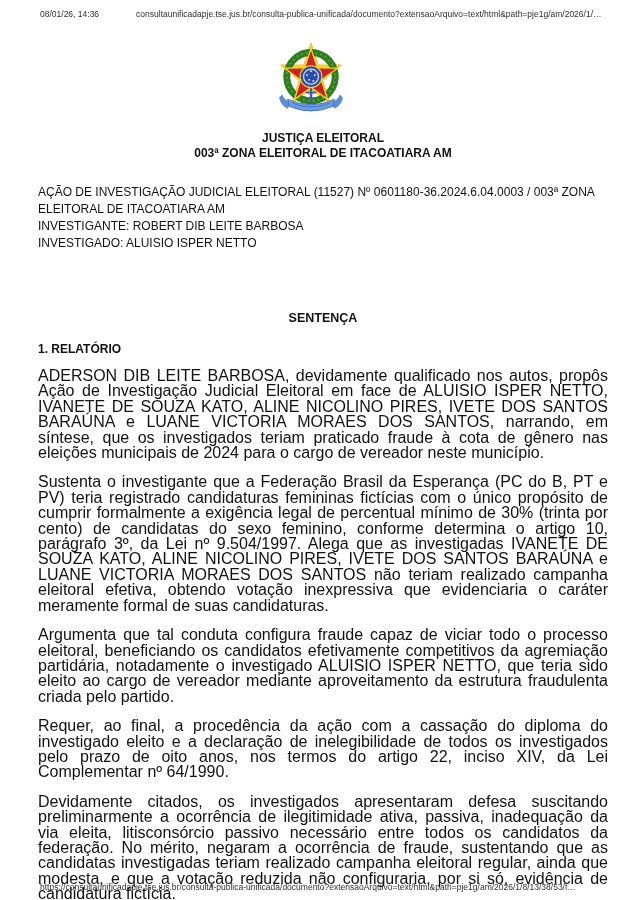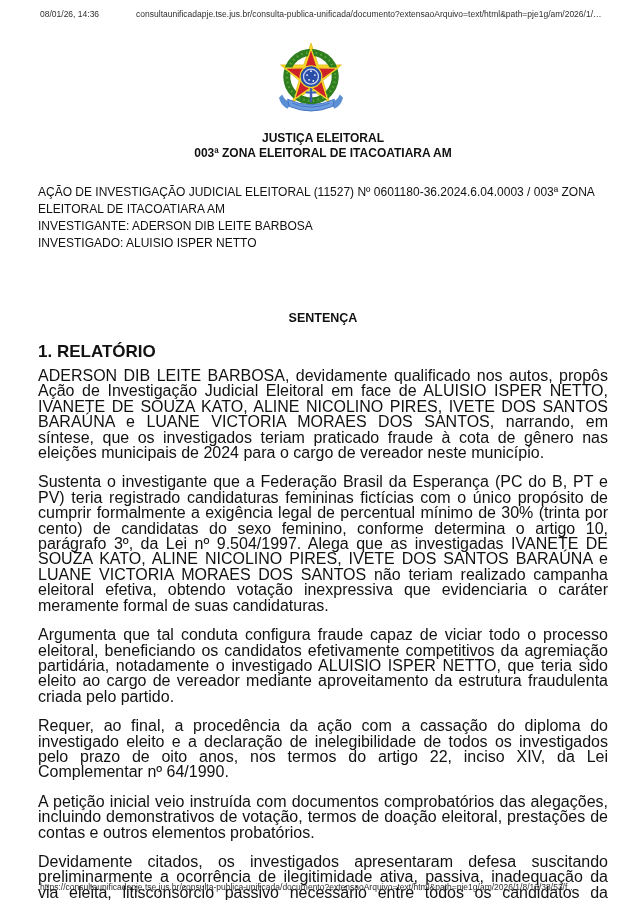--- a/index.html
+++ b/index.html
@@ -26,21 +26,21 @@
   .case-info{
     position:absolute;top:184px;left:38px;width:570px;
     font-weight:normal;font-size:12px;line-height:17px;text-align:left;
   }
   .doc-title{
     position:absolute;top:311px;left:38px;width:570px;
     text-align:center;font-weight:bold;font-size:12.5px;
   }
   .section-heading{
     position:absolute;top:342px;left:38px;width:570px;
-    font-weight:bold;font-size:17px;
+    font-weight:bold;font-size:12px;
   }
   .body-text{
     position:absolute;top:368px;left:38px;width:570px;
     font-size:16px;line-height:15.4px;text-align:justify;
   }
   .body-text p{margin:0 0 14px 0;}
   .print-footer{
     position:absolute;left:40px;right:14px;top:882px;
     font-size:8.5px;color:#2e2e2e;display:flex;justify-content:space-between;
     white-space:nowrap;
@@ -88,33 +88,32 @@
   </span>
 </div>
 
 <div class="court-title">
   <div>JUSTIÇA ELEITORAL</div>
   <div>003ª ZONA ELEITORAL DE ITACOATIARA AM</div>
 </div>
 
 <div class="case-info">
   <div>AÇÃO DE INVESTIGAÇÃO JUDICIAL ELEITORAL (11527) Nº 0601180-36.2024.6.04.0003 / 003ª ZONA ELEITORAL DE ITACOATIARA AM</div>
-  <div>INVESTIGANTE: ADERSON DIB LEITE BARBOSA</div>
+  <div>INVESTIGANTE: ROBERT DIB LEITE BARBOSA</div>
   <div>INVESTIGADO: ALUISIO ISPER NETTO</div>
 </div>
 
 <div class="doc-title">SENTENÇA</div>
 
 <div class="section-heading">1. RELATÓRIO</div>
 
 <div class="body-text">
   <p>ADERSON DIB LEITE BARBOSA, devidamente qualificado nos autos, propôs Ação de Investigação Judicial Eleitoral em face de ALUISIO ISPER NETTO, IVANETE DE SOUZA KATO, ALINE NICOLINO PIRES, IVETE DOS SANTOS BARAÚNA e LUANE VICTORIA MORAES DOS SANTOS, narrando, em síntese, que os investigados teriam praticado fraude à cota de gênero nas eleições municipais de 2024 para o cargo de vereador neste município.</p>
   <p>Sustenta o investigante que a Federação Brasil da Esperança (PC do B, PT e PV) teria registrado candidaturas femininas fictícias com o único propósito de cumprir formalmente a exigência legal de percentual mínimo de 30% (trinta por cento) de candidatas do sexo feminino, conforme determina o artigo 10, parágrafo 3º, da Lei nº 9.504/1997. Alega que as investigadas IVANETE DE SOUZA KATO, ALINE NICOLINO PIRES, IVETE DOS SANTOS BARAÚNA e LUANE VICTORIA MORAES DOS SANTOS não teriam realizado campanha eleitoral efetiva, obtendo votação inexpressiva que evidenciaria o caráter meramente formal de suas candidaturas.</p>
   <p>Argumenta que tal conduta configura fraude capaz de viciar todo o processo eleitoral, beneficiando os candidatos efetivamente competitivos da agremiação partidária, notadamente o investigado ALUISIO ISPER NETTO, que teria sido eleito ao cargo de vereador mediante aproveitamento da estrutura fraudulenta criada pelo partido.</p>
   <p>Requer, ao final, a procedência da ação com a cassação do diploma do investigado eleito e a declaração de inelegibilidade de todos os investigados pelo prazo de oito anos, nos termos do artigo 22, inciso XIV, da Lei Complementar nº 64/1990.</p>
-  <p>A petição inicial veio instruída com documentos comprobatórios das alegações, incluindo demonstrativos de votação, termos de doação eleitoral, prestações de contas e outros elementos probatórios.</p>
   <p>Devidamente citados, os investigados apresentaram defesa suscitando preliminarmente a ocorrência de ilegitimidade ativa, passiva, inadequação da via eleita, litisconsórcio passivo necessário entre todos os candidatos da federação. No mérito, negaram a ocorrência de fraude, sustentando que as candidatas investigadas teriam realizado campanha eleitoral regular, ainda que modesta, e que a votação reduzida não configuraria, por si só, evidência de candidatura fictícia.</p>
 </div>
 
 <div class="print-footer">
   <span class="furl">https://consultaunificadapje.tse.jus.br/consulta-publica-unificada/documento?extensaoArquivo=text/html&amp;path=pje1g/am/2026/1/8/13/38/53/f9f19…</span>
   <span class="pgnum">1/10</span>
 </div>
 
 </body></html>

